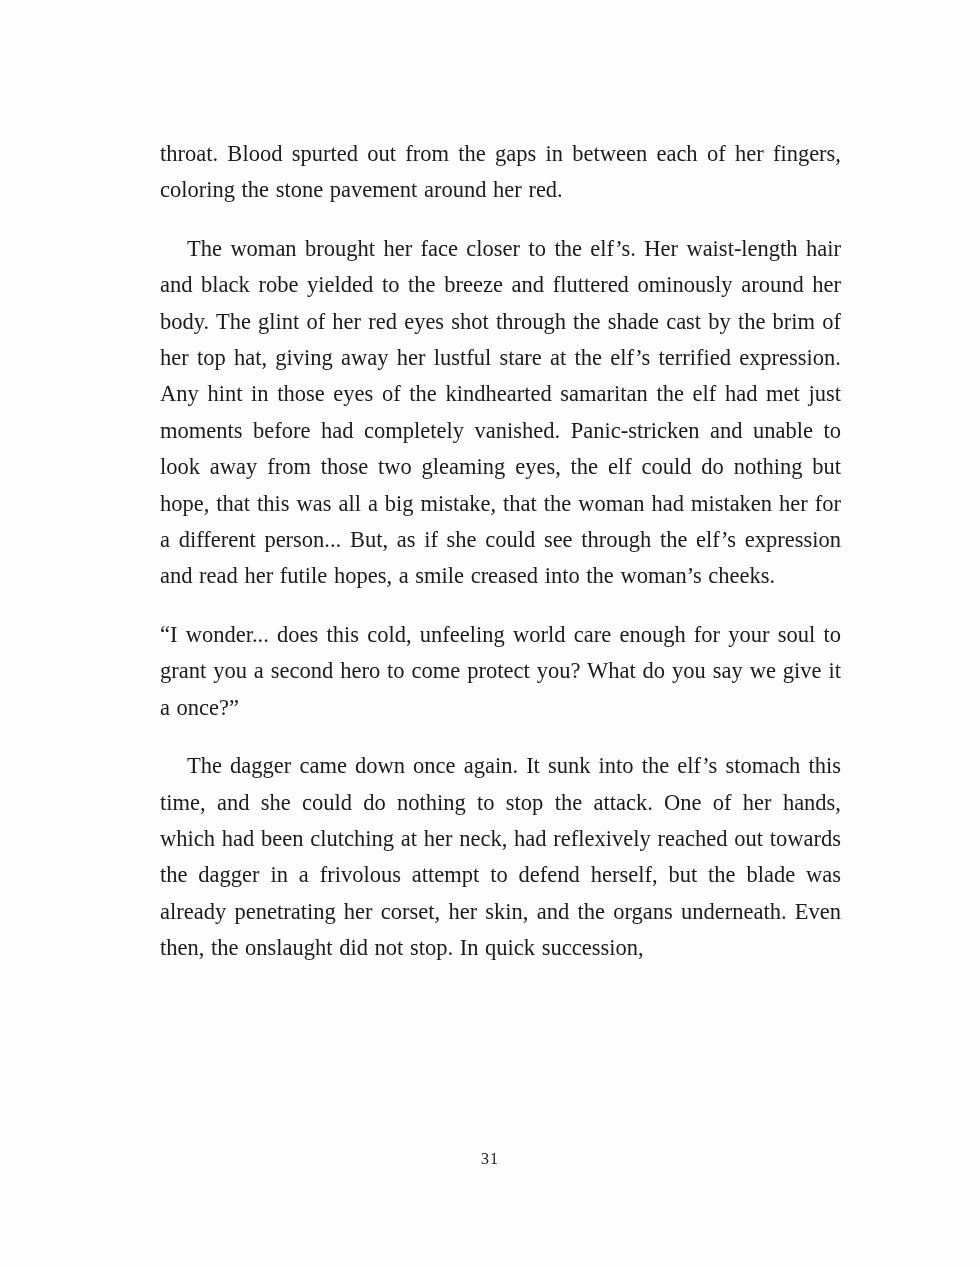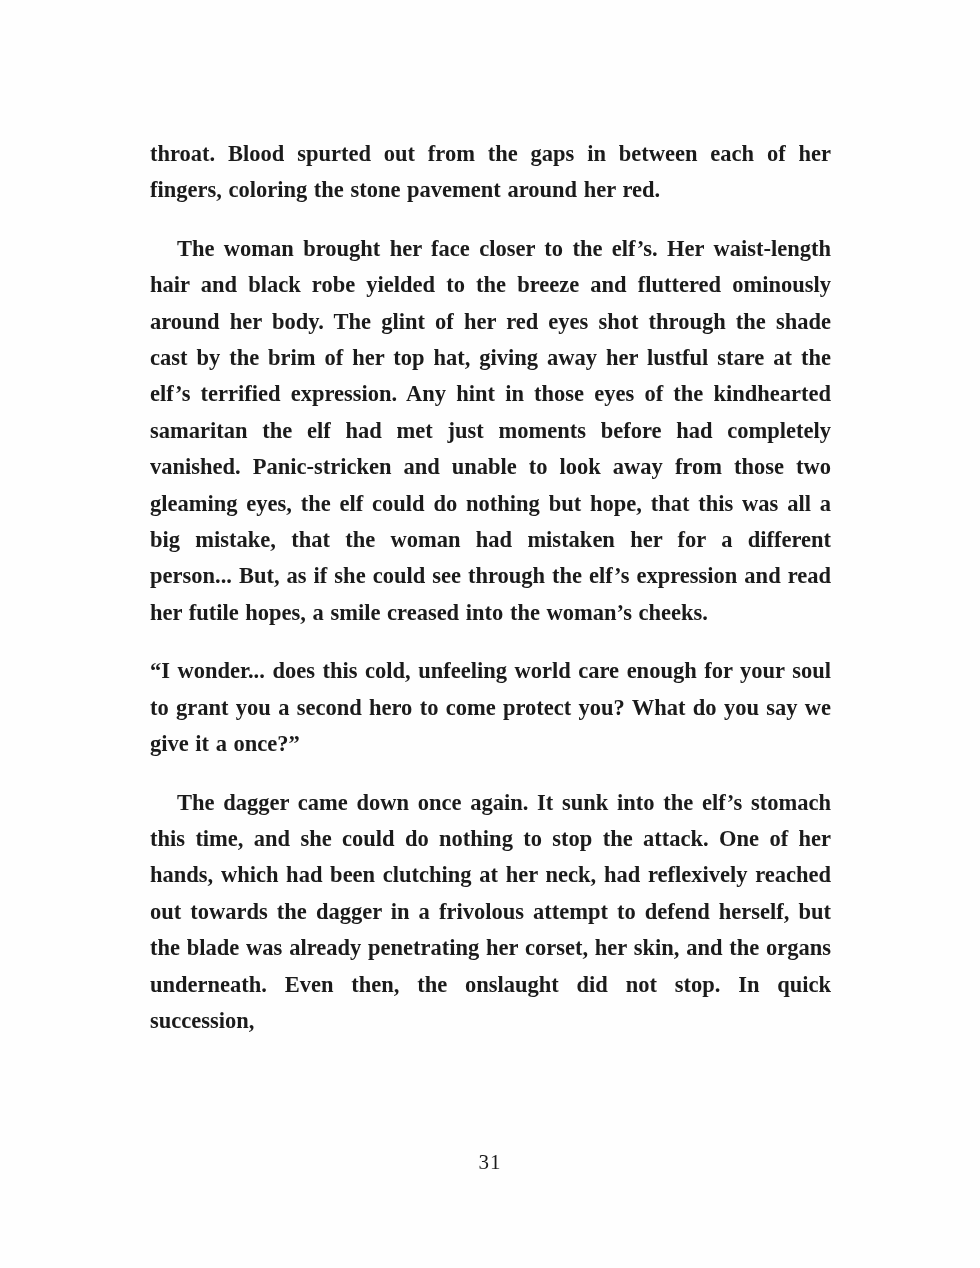--- a/index.html
+++ b/index.html
@@ -15,42 +15,41 @@
   }
   .book-page {
     position: relative;
     width: 980px;
     height: 1268px;
     background: #fefefe;
     overflow: hidden;
   }
   .text-block {
     position: absolute;
-    left: 150px;
+    left: 160px;
     top: 136px;
     width: 681px;
-    font-weight: bold;
   }
   .para {
     margin: 0 0 22px 0;
     font-size: 22.5px;
     line-height: 36.4px;
     text-align: justify;
     word-spacing: 1px;
   }
   .para.indent {
     text-indent: 27px;
   }
   .folio {
     position: absolute;
     top: 1150px;
     left: 0;
     width: 100%;
     text-align: center;
-    font-size: 21px;
+    font-size: 16px;
     letter-spacing: 1px;
     font-variant-numeric: oldstyle-nums;
   }
 </style>
 </head>
 <body>
 
 <div class="book-page">
   <div class="text-block">
     <p class="para">throat. Blood spurted out from the gaps in between each of her fingers, coloring the stone pavement around her red.</p>

